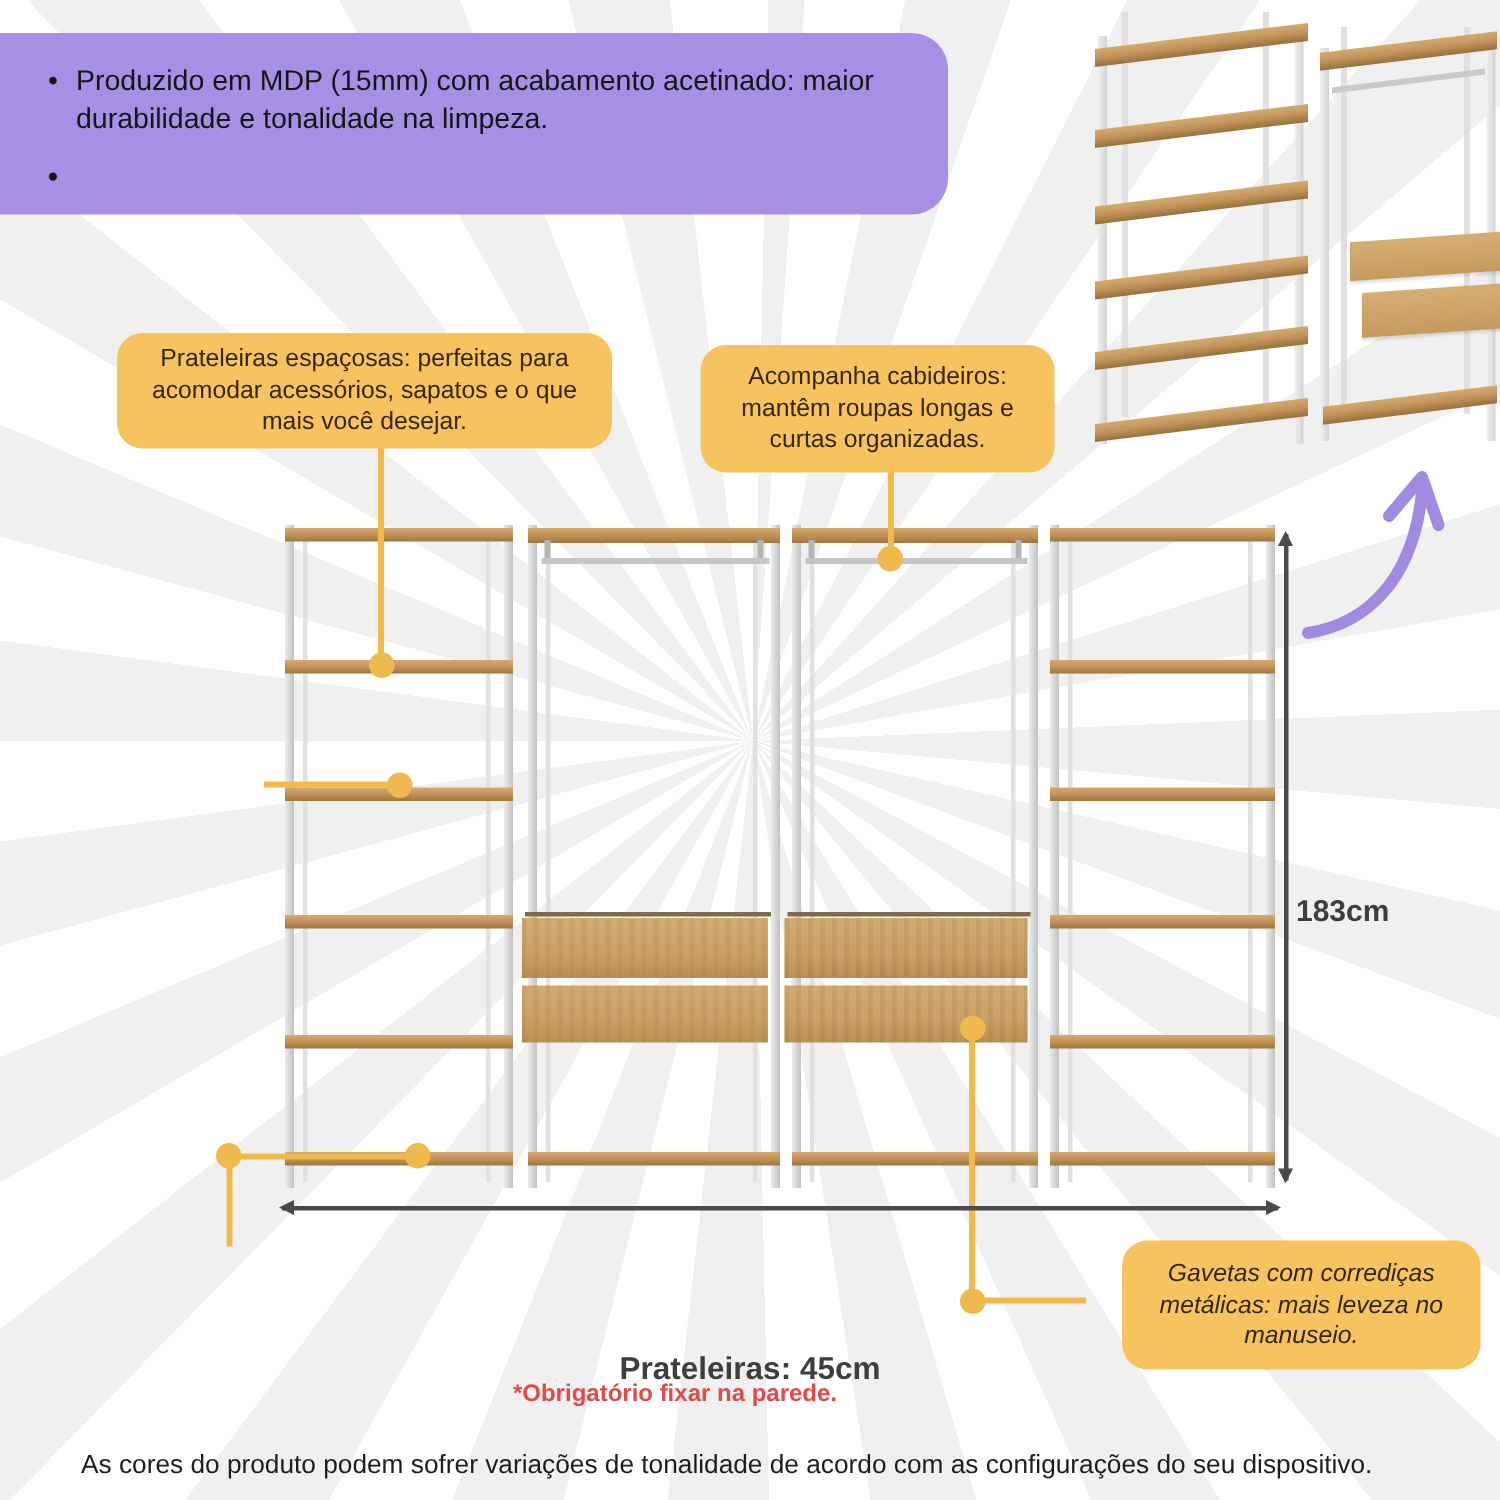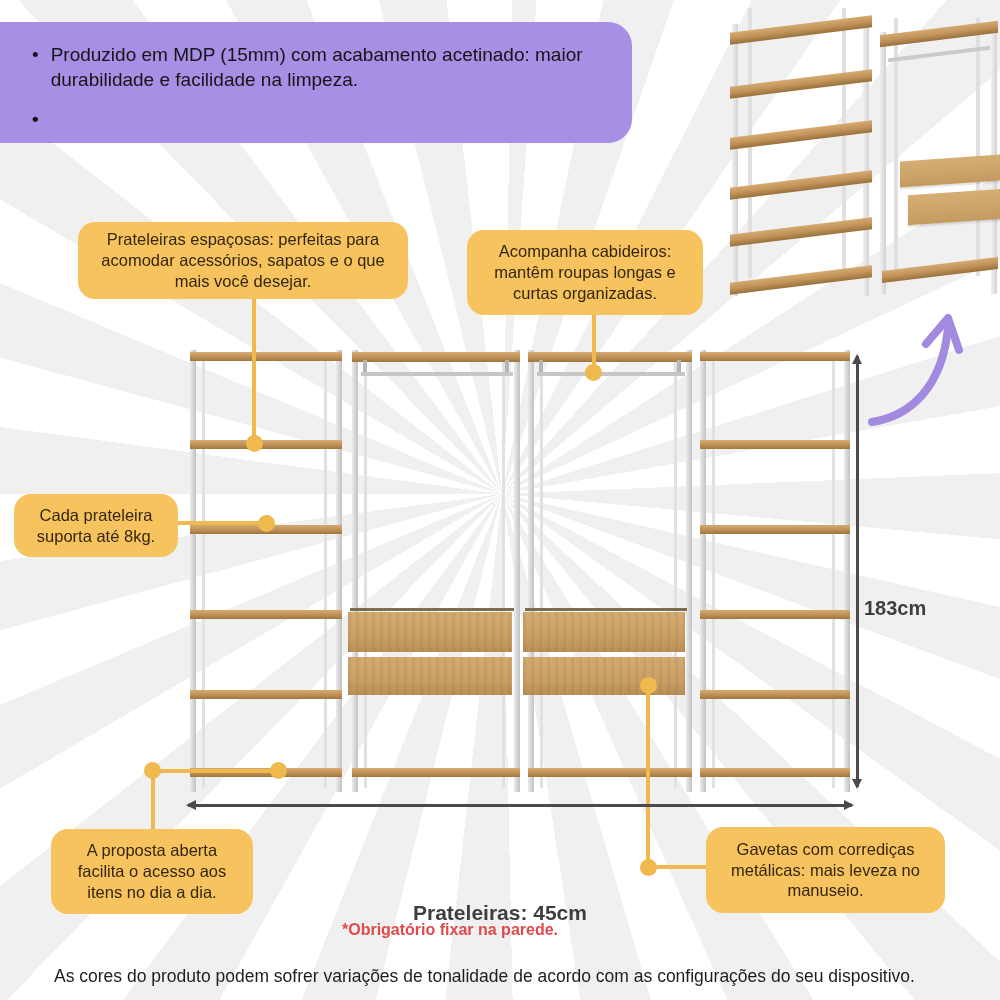--- a/index.html
+++ b/index.html
@@ -22,21 +22,21 @@
   
   .callout {
     position:absolute; background:#f6c35f; border-radius:17px;
     color:#35270f; font-size:16.5px; line-height:1.27; text-align:center;
     display:flex; align-items:center; justify-content:center; padding:8px 12px;
   }
   .co-shelves   { left:78px;  top:222px; width:330px; height:77px; }
   .co-hangers   { left:467px; top:230px; width:236px; height:85px; }
   .co-capacity  { left:14px;  top:494px; width:164px; height:63px; }
   .co-open      { left:51px;  top:829px; width:202px; height:85px; }
-  .co-drawers   { left:706px; top:827px; width:239px; height:86px; }
+  .co-drawers   { left:748px; top:827px; width:239px; height:86px;font-style:italic; }
   
   .c-line { position:absolute; background:#efb94d; }
   .c-dot  { position:absolute; width:17px; height:17px; border-radius:50%; background:#efb94d; }
   
   .closet { position:absolute; left:185px; top:350px; width:668px; height:442px; }
   .post { position:absolute; top:0; width:6px; height:442px;
           background:linear-gradient(90deg,#ececec 0%,#d4d4d4 55%,#c2c2c2 100%); }
   .post.back { width:3px; top:4px; height:434px; background:#e1e1e1; }
   .shelf { position:absolute; height:9px;
            background:linear-gradient(180deg,#d4aa70 0%,#c4955a 45%,#a0763f 100%); }
@@ -80,21 +80,21 @@
   .arrow-svg { position:absolute; left:858px; top:298px; }
 </style>
 </head>
 <body>
 
 <div class="canvas">
 
   <div class="info-box">
     <div class="info-item">
       <span class="bullet">•</span>
-      <span>Produzido em MDP (15mm) com acabamento acetinado: maior durabilidade e facilidade na limpeza.</span>
+      <span>Produzido em MDP (15mm) com acabamento acetinado: maior durabilidade e tonalidade na limpeza.</span>
     </div>
     <div class="info-item bold">
       <span class="bullet">•</span>
     </div>
   </div>
 
   <div class="thumb" style="left:722px; top:8px; width:156px; height:288px;">
     <div class="t-post back" style="left:26px; top:0; height:270px;"></div>
     <div class="t-post back" style="left:120px; top:0; height:270px;"></div>
     <div class="t-post" style="left:10px; top:16px; height:272px;"></div>
@@ -195,26 +195,20 @@
   <div class="c-line" style="left:646px; top:865px; width:78px; height:4px;"></div>
   <div class="c-dot" style="left:640px; top:677px;"></div>
   <div class="c-dot" style="left:640px; top:859px;"></div>
 
   <div class="callout co-shelves">
     <span>Prateleiras espaçosas: perfeitas para acomodar acessórios, sapatos e o que mais você desejar.</span>
   </div>
   <div class="callout co-hangers">
     <span>Acompanha cabideiros: mantêm roupas longas e curtas organizadas.</span>
   </div>
-  <div class="callout co-capacity">
-    <span>Cada prateleira suporta até 8kg.</span>
-  </div>
-  <div class="callout co-open">
-    <span>A proposta aberta facilita o acesso aos itens no dia a dia.</span>
-  </div>
   <div class="callout co-drawers">
     <span>Gavetas com corrediças metálicas: mais leveza no manuseio.</span>
   </div>
 
   <div class="dim-v"></div>
   <div class="dim-h"></div>
   <div class="dim-label lbl-height">183cm</div>
   <div class="dim-label lbl-depth">Prateleiras: 45cm</div>
 
   <div class="warning">*Obrigatório fixar na parede.</div>

